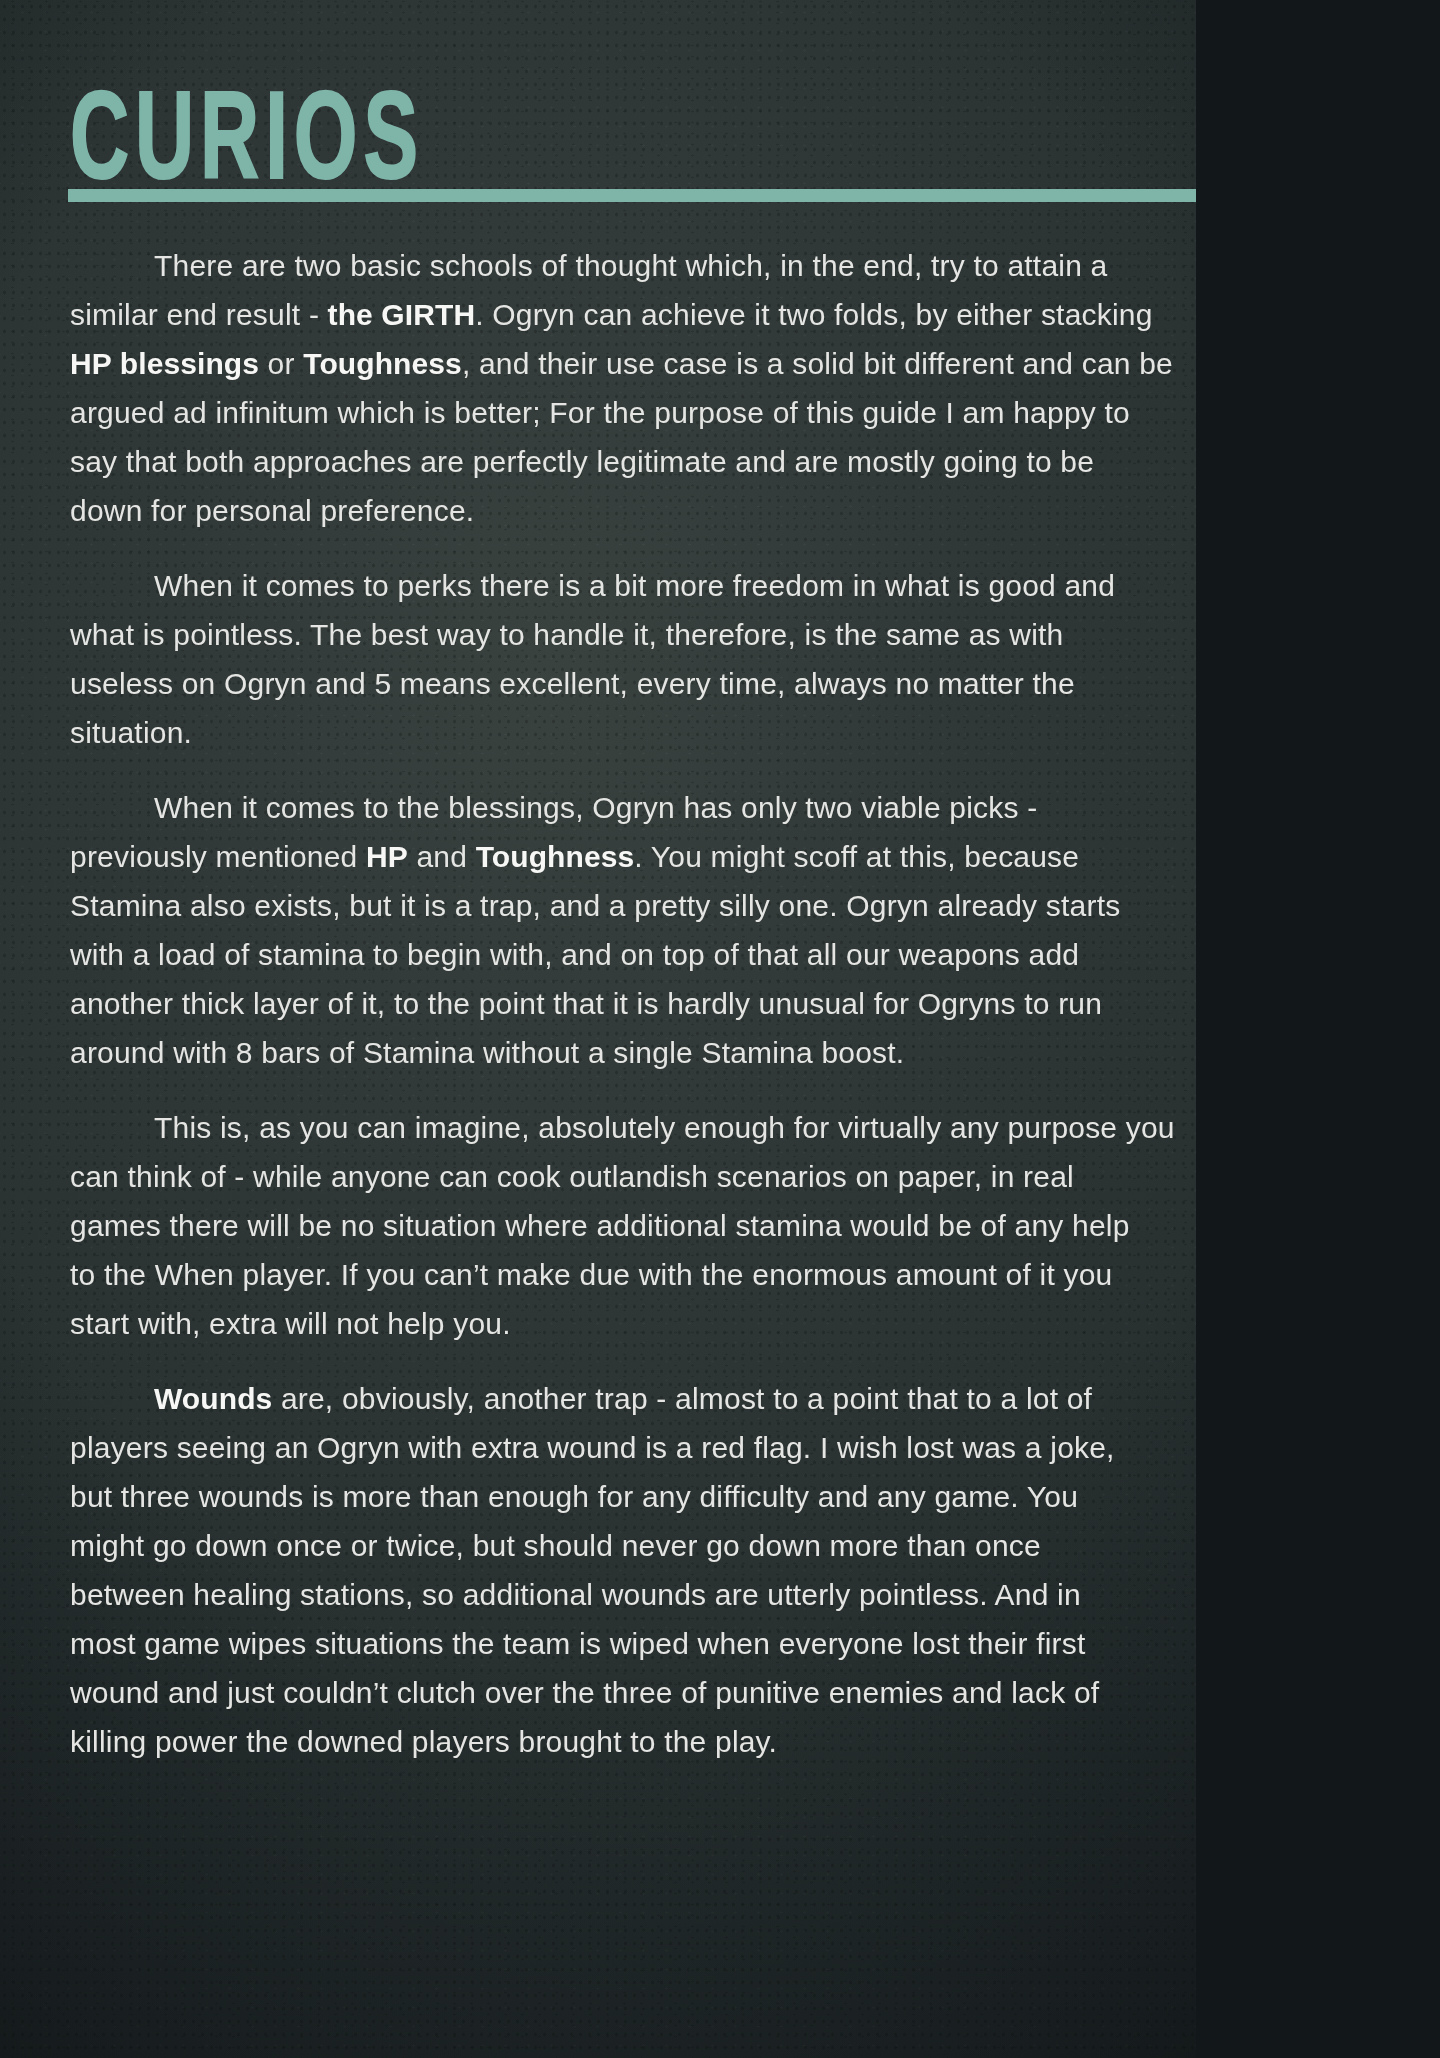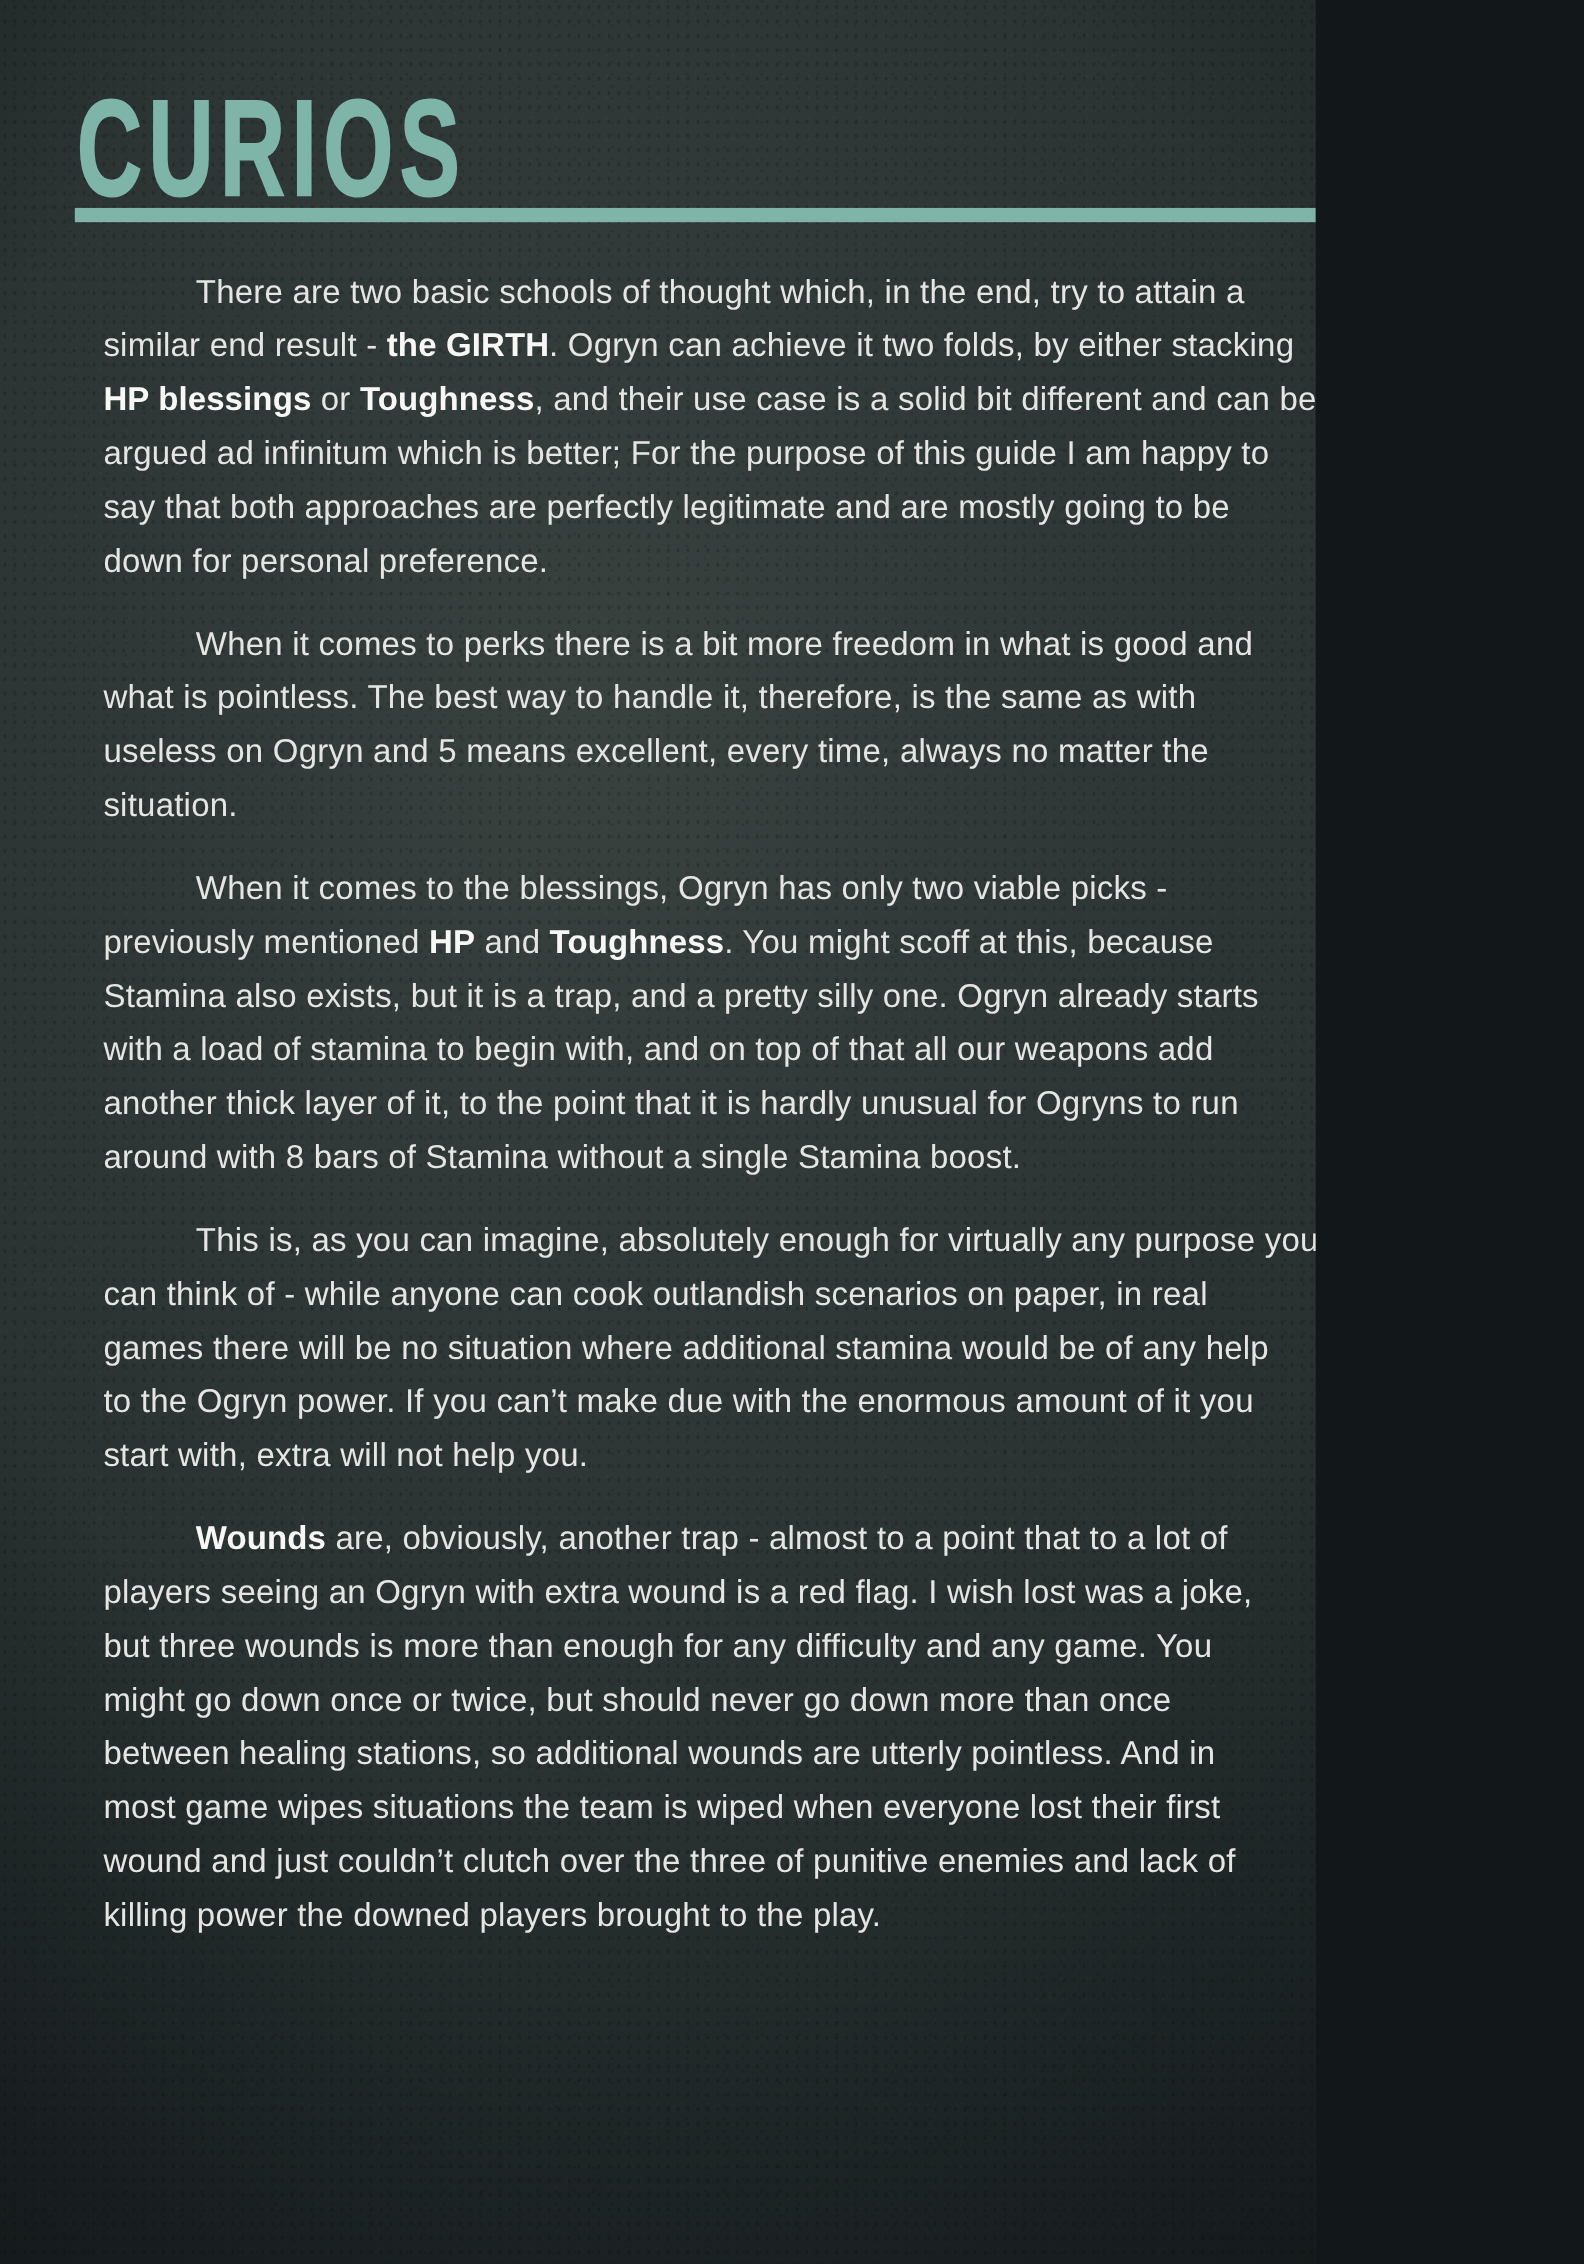--- a/index.html
+++ b/index.html
@@ -50,21 +50,20 @@
   .rule{
     position:absolute;left:68px;top:189px;
     width:1302px;height:13px;
     background:var(--accent);
   }
   .article{
     position:absolute;left:70px;top:241px;width:1290px;
     color:var(--text);
     font-size:30px;line-height:49px;
     letter-spacing:.2px;
-    margin-left:24px;
   }
   .article p{margin:0 0 26px 0;}
   .article .line{display:block;white-space:pre;}
   .article .line:first-child{padding-left:84px;}
   .article b{font-weight:700;color:var(--bold-text);letter-spacing:.1px;}
 </style>
 </head>
 <body>
 
 <div class="page">
@@ -93,21 +92,21 @@
           <span class="line"><span>previously mentioned </span><b>HP</b><span> and </span><b>Toughness</b><span>. You might scoff at this, because</span></span>
           <span class="line"><span>Stamina also exists, but it is a trap, and a pretty silly one. Ogryn already starts</span></span>
           <span class="line"><span>with a load of stamina to begin with, and on top of that all our weapons add</span></span>
           <span class="line"><span>another thick layer of it, to the point that it is hardly unusual for Ogryns to run</span></span>
           <span class="line"><span>around with 8 bars of Stamina without a single Stamina boost.</span></span>
         </p>
         <p>
           <span class="line"><span>This is, as you can imagine, absolutely enough for virtually any purpose you</span></span>
           <span class="line"><span>can think of - while anyone can cook outlandish scenarios on paper, in real</span></span>
           <span class="line"><span>games there will be no situation where additional stamina would be of any help</span></span>
-          <span class="line"><span>to the Ogryn power. If you can’t make due with the enormous amount of it you</span></span>
+          <span class="line"><span>to the When player. If you can’t make due with the enormous amount of it you</span></span>
           <span class="line"><span>start with, extra will not help you.</span></span>
         </p>
         <p>
           <span class="line"><b>Wounds</b><span> are, obviously, another trap - almost to a point that to a lot of</span></span>
           <span class="line"><span>players seeing an Ogryn with extra wound is a red flag. I wish lost was a joke,</span></span>
           <span class="line"><span>but three wounds is more than enough for any difficulty and any game. You</span></span>
           <span class="line"><span>might go down once or twice, but should never go down more than once</span></span>
           <span class="line"><span>between healing stations, so additional wounds are utterly pointless. And in</span></span>
           <span class="line"><span>most game wipes situations the team is wiped when everyone lost their first</span></span>
           <span class="line"><span>wound and just couldn’t clutch over the three of punitive enemies and lack of</span></span>

